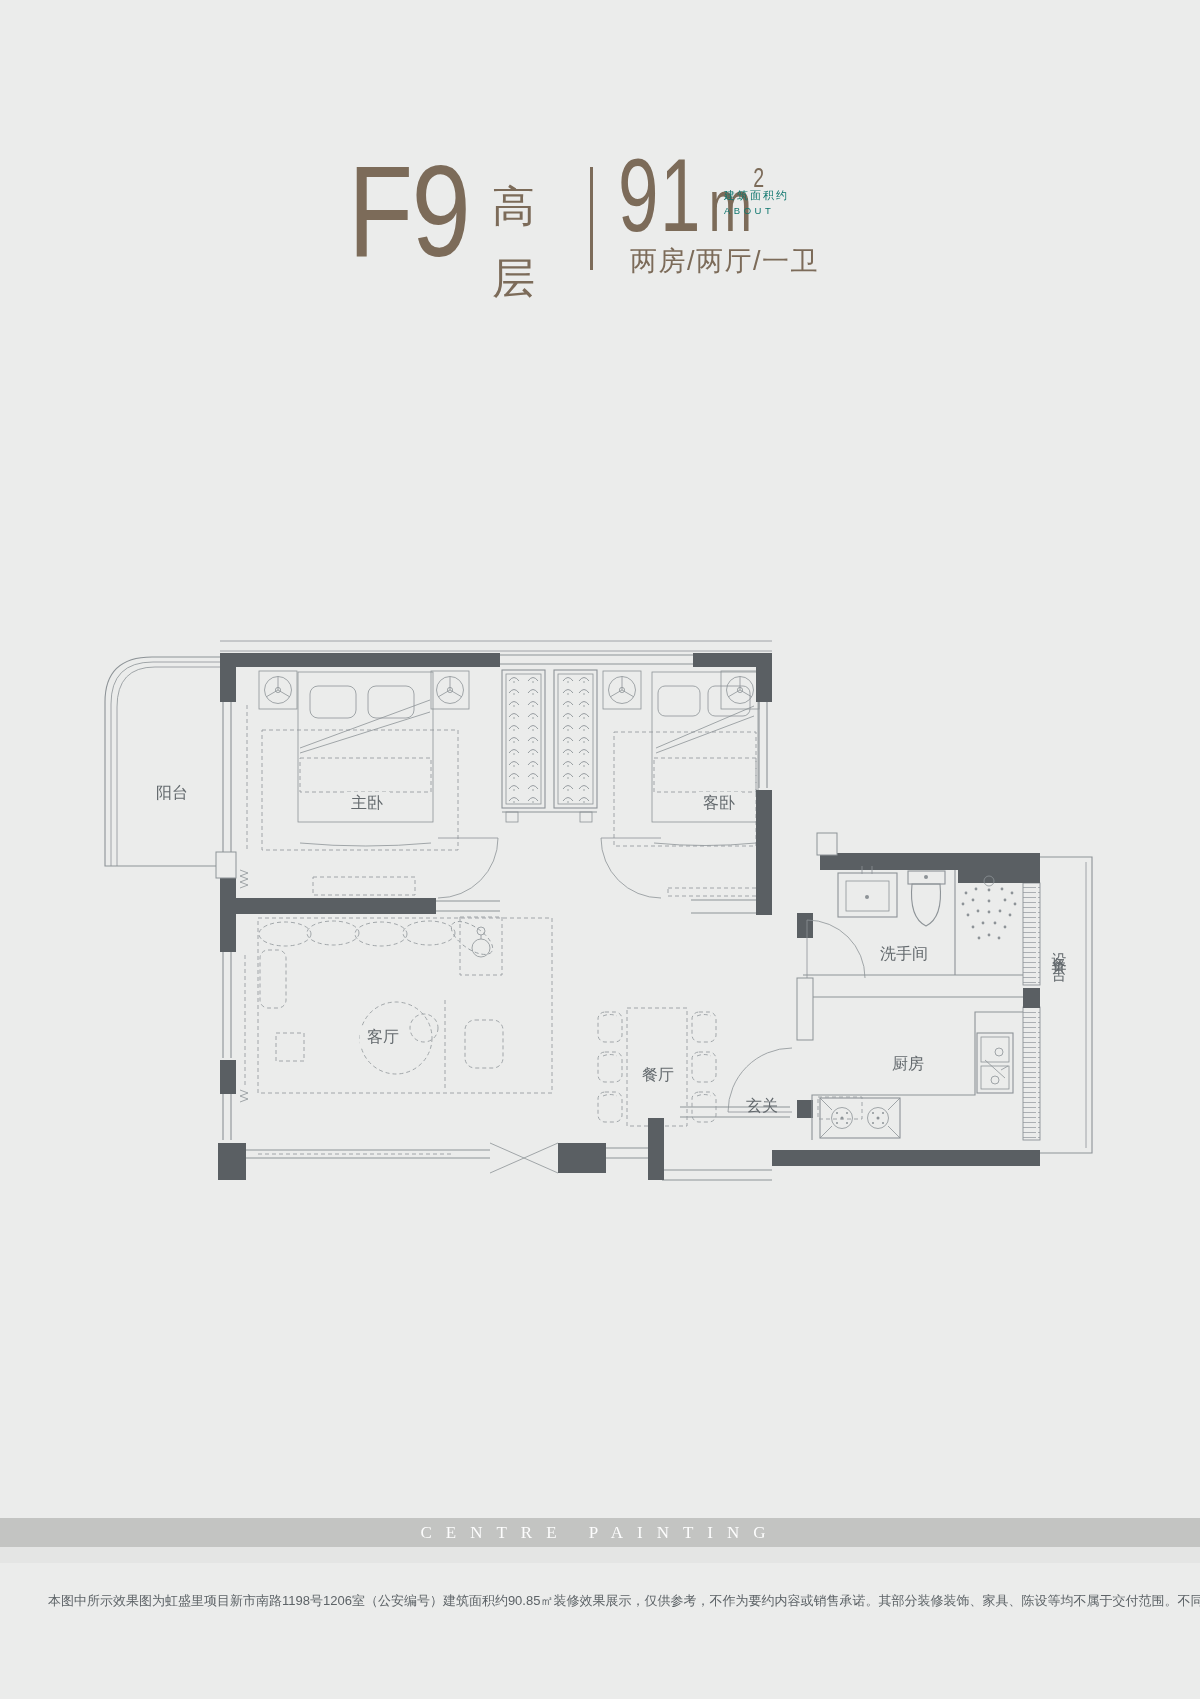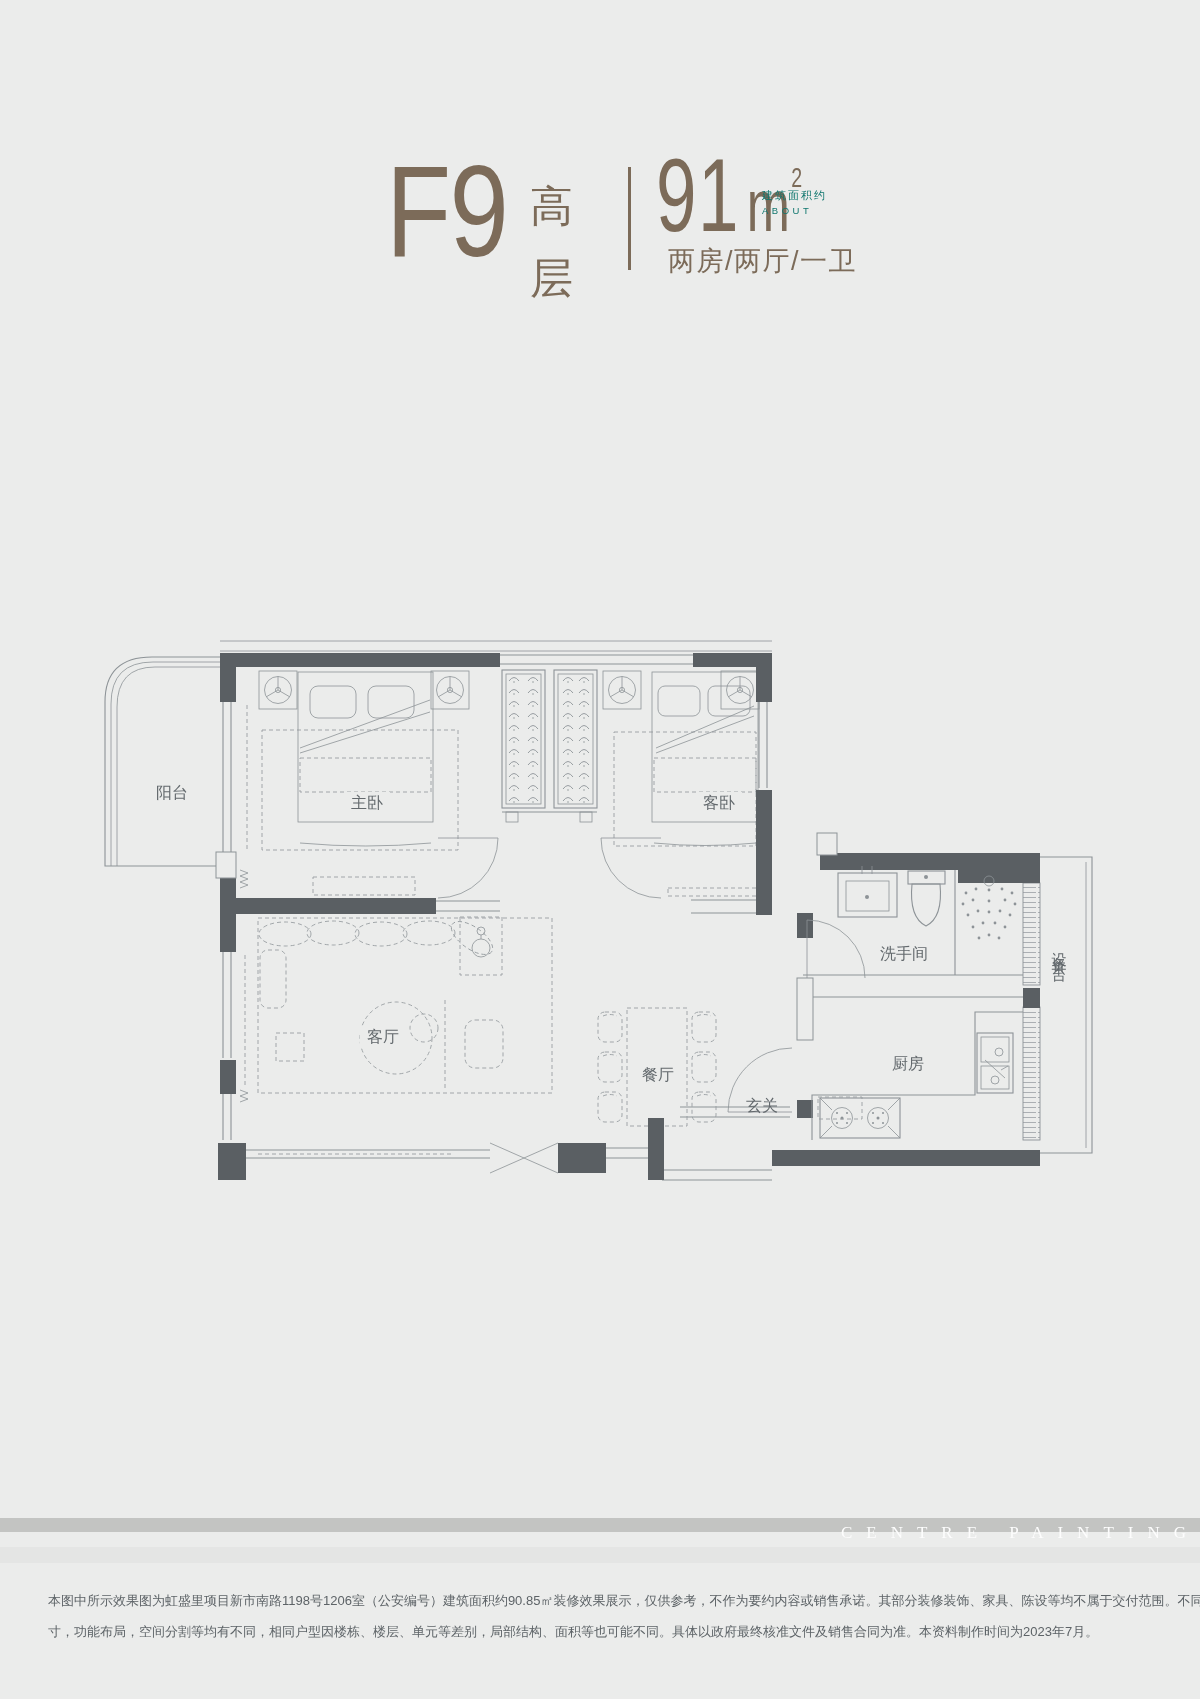--- a/index.html
+++ b/index.html
@@ -1,19 +1,19 @@
 <!DOCTYPE html>
 <html><head>
 <meta charset="utf-8">
 <style>
   html,body{margin:0;padding:0;}
   body{font-family:"Liberation Sans","DejaVu Sans",sans-serif;background:#ebeceb;}
   .page{position:relative;width:1200px;height:1699px;background:#ebeceb;overflow:hidden;margin:0 auto;}
   
-  .hdr{position:absolute;left:0;top:0;width:1024px;height:320px;color:#7c6b59;margin-left:38px;}
+  .hdr{position:absolute;left:0;top:0;width:1024px;height:320px;color:#7c6b59;}
   .plan-code{position:absolute;left:348px;top:158px;font-size:130px;line-height:0.82;font-weight:400;
              letter-spacing:-2px;transform:scaleX(.82);transform-origin:left top;color:#7c6b59;}
   .plan-type{position:absolute;left:492px;top:170px;width:50px;font-size:43px;line-height:72px;
              word-break:break-all;color:#7c6b59;}
   .hdr-divider{position:absolute;left:590px;top:167px;width:3px;height:103px;background:#7c6b59;}
   .area-row{position:absolute;left:618px;top:150px;display:flex;align-items:baseline;
             transform:scaleX(.70);transform-origin:left top;color:#7c6b59;white-space:nowrap;}
   .area-val{font-size:104px;line-height:0.88;letter-spacing:2px;}
   .area-unit{font-size:74px;line-height:0.8;margin-left:10px;}
   .area-sup{font-size:28px;position:relative;top:-44px;left:2px;}
@@ -27,22 +27,22 @@
   .lnt{stroke:#8d9397;stroke-width:0.8;fill:none;}
   .dsh{stroke:#989ea2;stroke-width:0.9;fill:none;stroke-dasharray:4 3;}
   .drk{fill:#5a5f63;stroke:none;}
   .pier{fill:#ebeceb;stroke:#8d9397;stroke-width:1;}
   .mask{fill:#ebeceb;stroke:none;}
   .txt{font-family:"Liberation Sans",sans-serif;font-size:16px;fill:#63696d;text-anchor:middle;}
   .dotf{fill:#8d9397;stroke:none;}
   .vlabel{position:absolute;left:1049px;top:940px;writing-mode:vertical-rl;text-orientation:upright;
           letter-spacing:5px;font-size:15px;color:#63696d;}
   
-  .wm-band{position:absolute;left:0;top:1518px;width:1200px;height:14px;background:#c3c4c2;
-           text-align:right;line-height:29px;}
+  .wm-band{position:absolute;left:0;top:1518px;width:1200px;height:29px;background:#c3c4c2;
+           text-align:center;line-height:29px;}
   .wm-text{font-family:"Liberation Serif",serif;font-size:17px;letter-spacing:14px;color:#fdfdfd;}
   .wm-strip{position:absolute;left:0;top:1547px;width:1200px;height:16px;background:#e4e5e4;}
   
   .disc{position:absolute;left:48px;top:1585px;width:1110px;color:#5d6367;font-size:13px;line-height:31px;}
   .disc .l1{white-space:nowrap;}
 </style>
 </head>
 <body>
 
 <div class="page">
@@ -315,16 +315,15 @@
 
   <div class="vlabel">设备平台</div>
 
   <div class="wm-band">
     <span class="wm-text">CENTRE PAINTING</span>
   </div>
   <div class="wm-strip"></div>
 
   <div class="disc">
     <div class="l1">本图中所示效果图为虹盛里项目新市南路1198号1206室（公安编号）建筑面积约90.85㎡装修效果展示，仅供参考，不作为要约内容或销售承诺。其部分装修装饰、家具、陈设等均不属于交付范围。不同户型的面积尺</div>
-    <div class="l2">寸，功能布局，空间分割等均有不同，相同户型因楼栋、楼层、单元等差别，局部结构、面积等也可能不同。具体以政府最终核准文件及销售合同为准。本资料制作时间为2023年7月。</div>
   </div>
 
 </div>
 
 </body></html>

